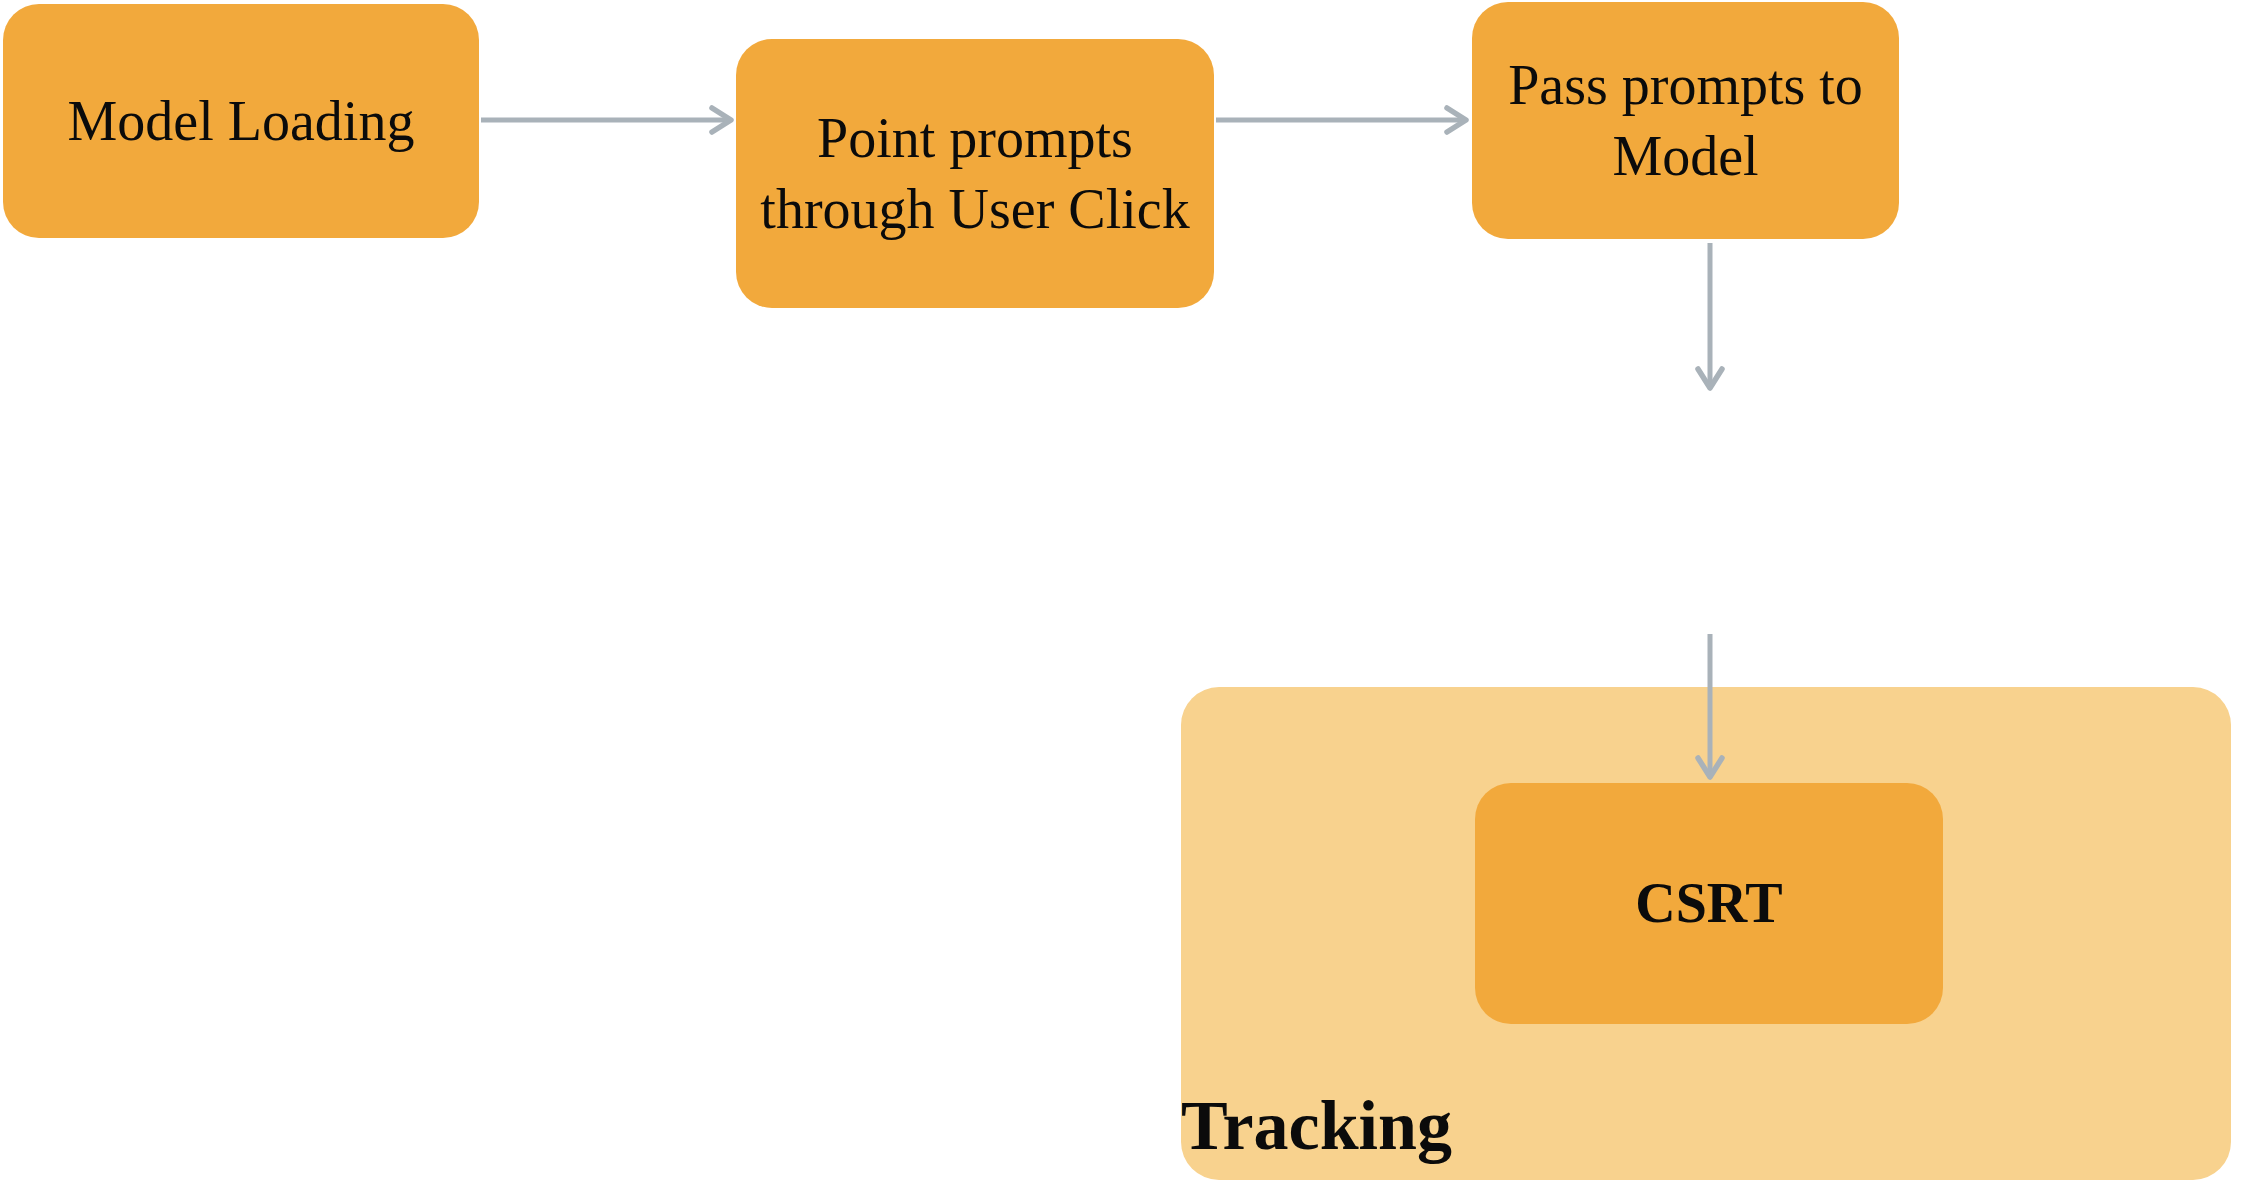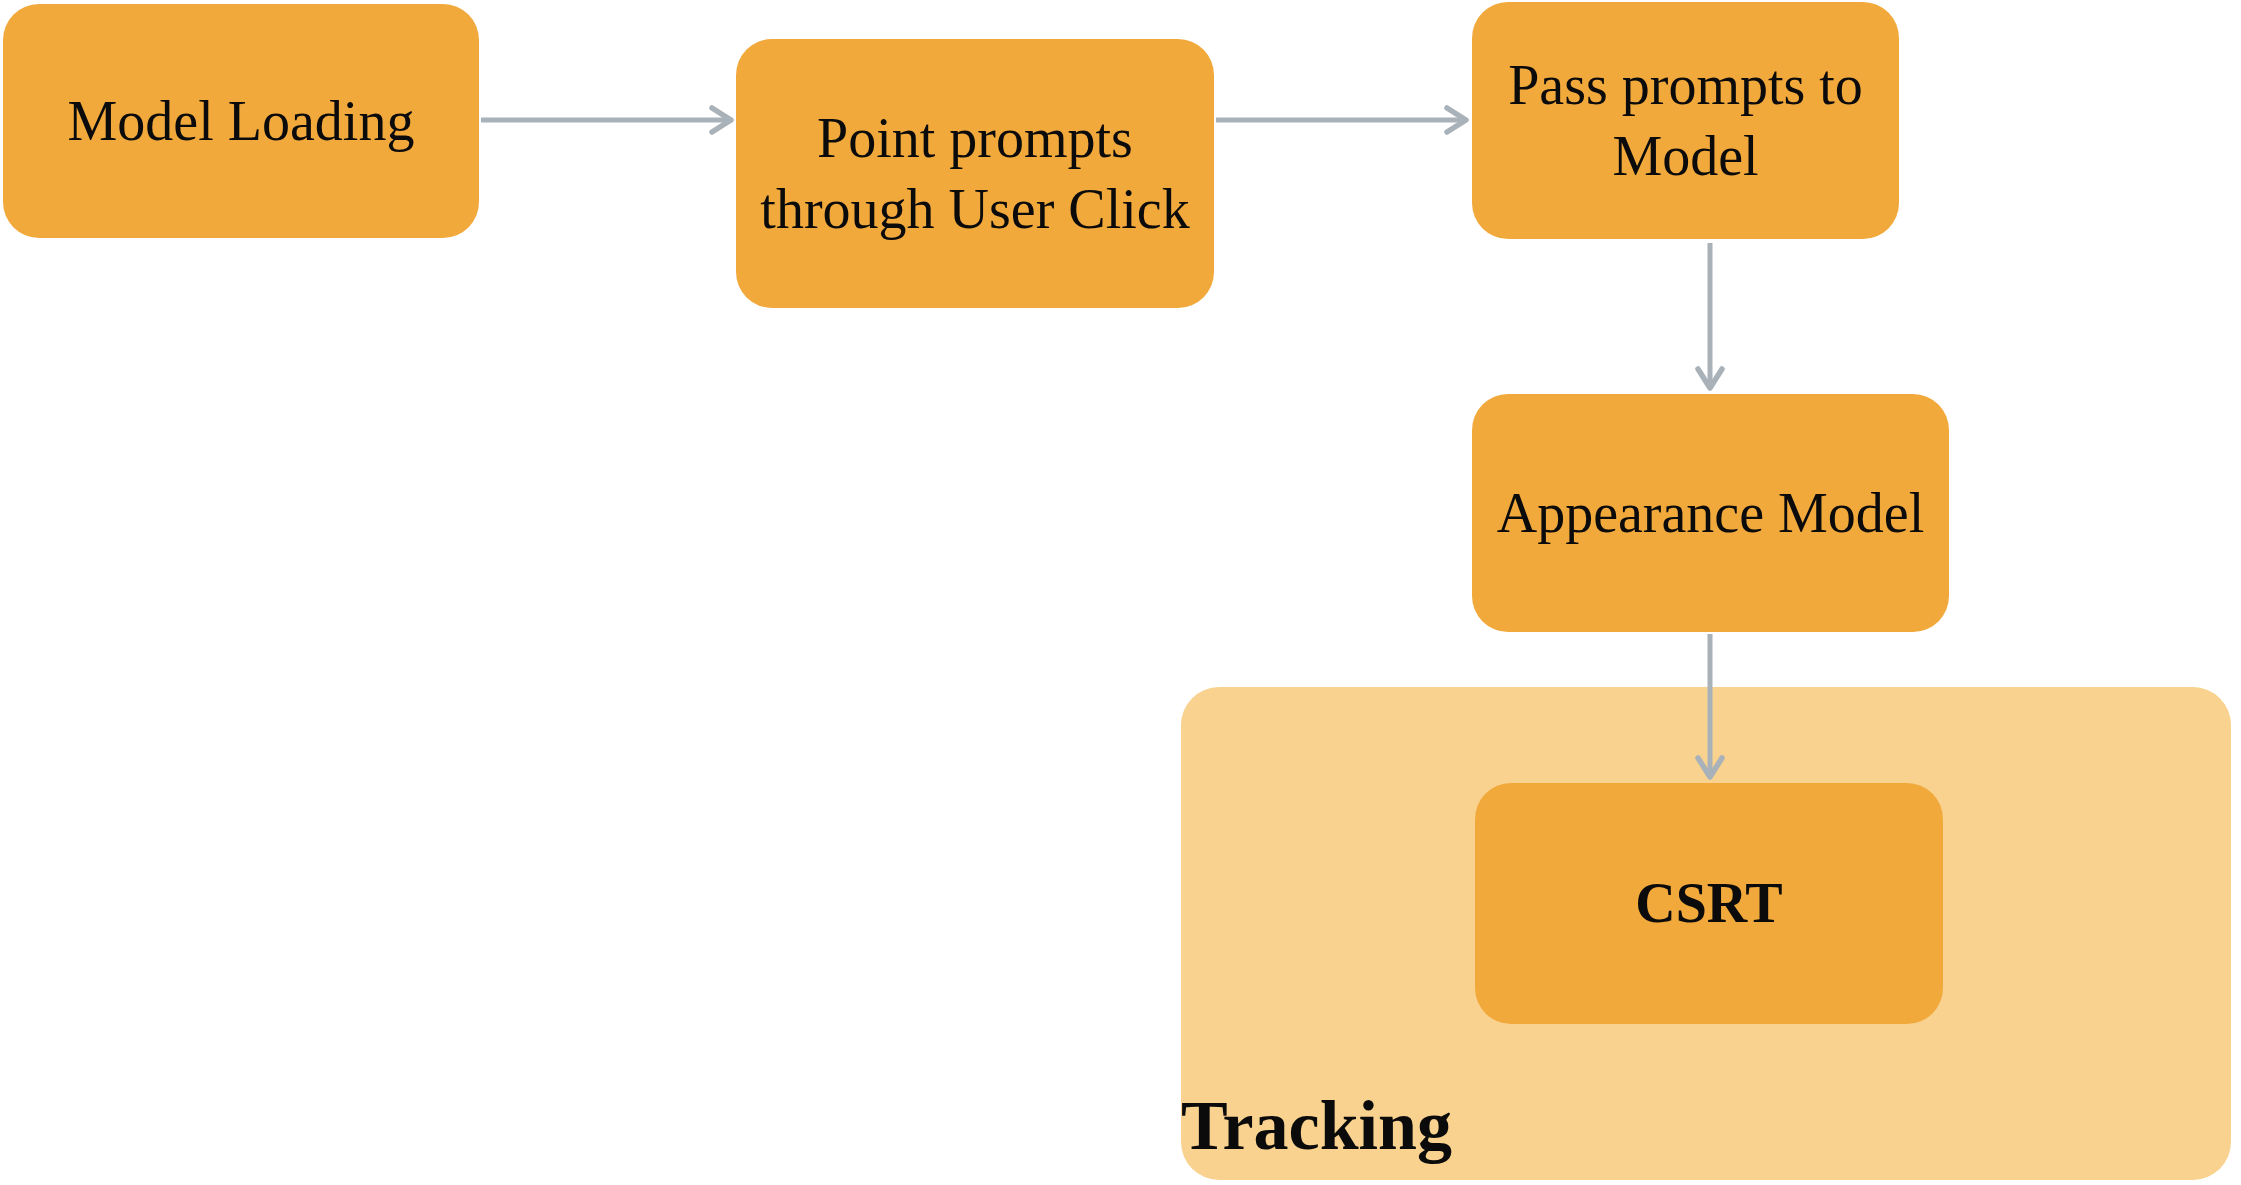--- a/index.html
+++ b/index.html
@@ -77,23 +77,20 @@
   <div id="node-point-prompts" class="node">
     <span>Point prompts
 through User Click</span>
   </div>
 
   <div id="node-pass-prompts" class="node">
     <span>Pass prompts to
 Model</span>
   </div>
 
-  <div id="node-appearance-model" class="node">
-    <span>Appearance Model</span>
-  </div>
 
   <div id="node-csrt" class="node">
     <span class="node-title">CSRT</span>
   </div>
 
   <div class="tracking-label-pos">
     <div class="group-label">Tracking</div>
   </div>
 
 </div>

